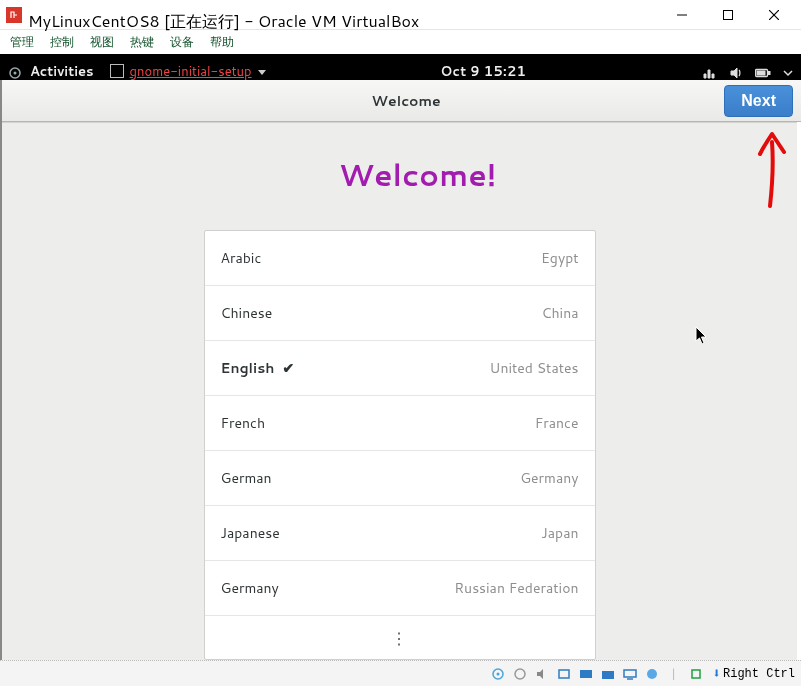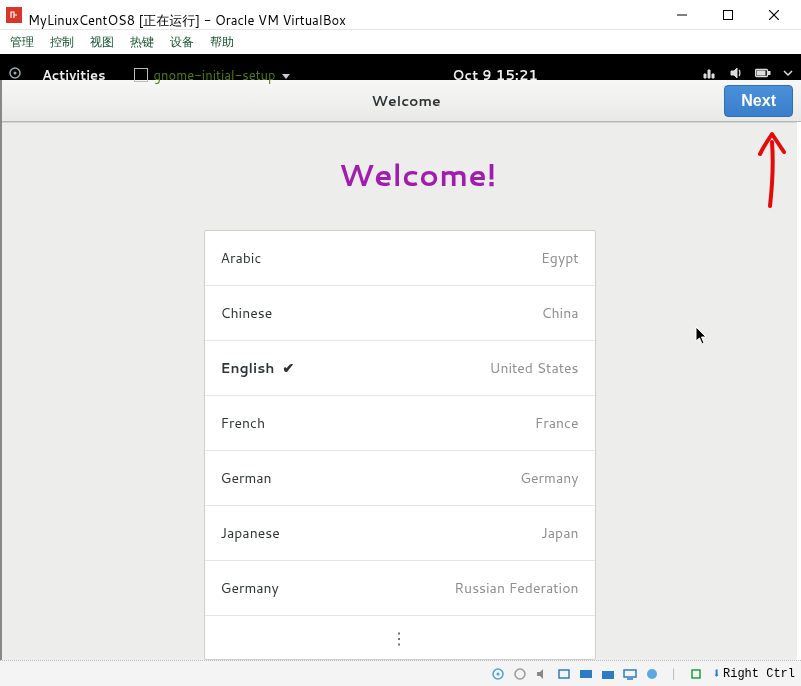--- a/index.html
+++ b/index.html
@@ -22,21 +22,21 @@
     border-bottom: 1px solid #e5e5e5;
     background: #fff;
   }
   .host-icon {
     width: 16px; height: 16px;
     background: #d9362b;
     display: flex; align-items:center; justify-content:center;
     color:#fff; font-size:10px; font-weight:bold;
     margin-right: 6px;
   }
-  .host-title { flex: 1; color: #000; font-size: 13px; margin-top: 12px; }
+  .host-title { flex: 1; color: #000; font-size: 16px; margin-top: 12px; }
   .winbtn {
     width: 46px; height: 30px;
     display: flex; align-items: center; justify-content: center;
     color: #000;
   }
   .winbtn svg { display:block; }
   
   .host-menubar {
     height: 24px;
     display: flex;
@@ -47,38 +47,38 @@
     color: #14532d;
     background: #fff;
   }
   .host-menubar span { cursor: default; }
   
   .gnome-topbar {
     height: 26px;
     background: #000;
     color: #eee;
     display: flex;
-    align-items: flex-start;
-    padding: 12px 8px;
+    align-items: flex-end;
+    padding: 0 8px;
     font-size: 13px;
-    gap: 20px;
+    gap: 8px;
   }
   .activities-gear {
     width:14px; height:14px;
     display:inline-flex; align-items:center; justify-content:center;
   }
   .gnome-topbar .activities-label { font-weight: 600; }
   .app-indicator {
     display: flex; align-items:center; gap:6px;
     padding-left: 8px;
   }
   .app-indicator .sq {
     width:14px; height:14px; border:1px solid #bbb;
   }
-  .app-indicator .name { color:#4d7c0f; }
+  .app-indicator .name { color:#ef4444;text-decoration:underline; }
   .app-indicator .caret {
     width:0; height:0;
     border-left:4px solid transparent;
     border-right:4px solid transparent;
     border-top:5px solid #ccc;
     margin-top:2px;
   }
   .gnome-center { flex:1; text-align:center; font-weight:600; letter-spacing:0.3px; }
   .gnome-right { display:flex; align-items:center; gap:12px; }
   .indicator-icon { fill:#ddd; stroke:#ddd; }

